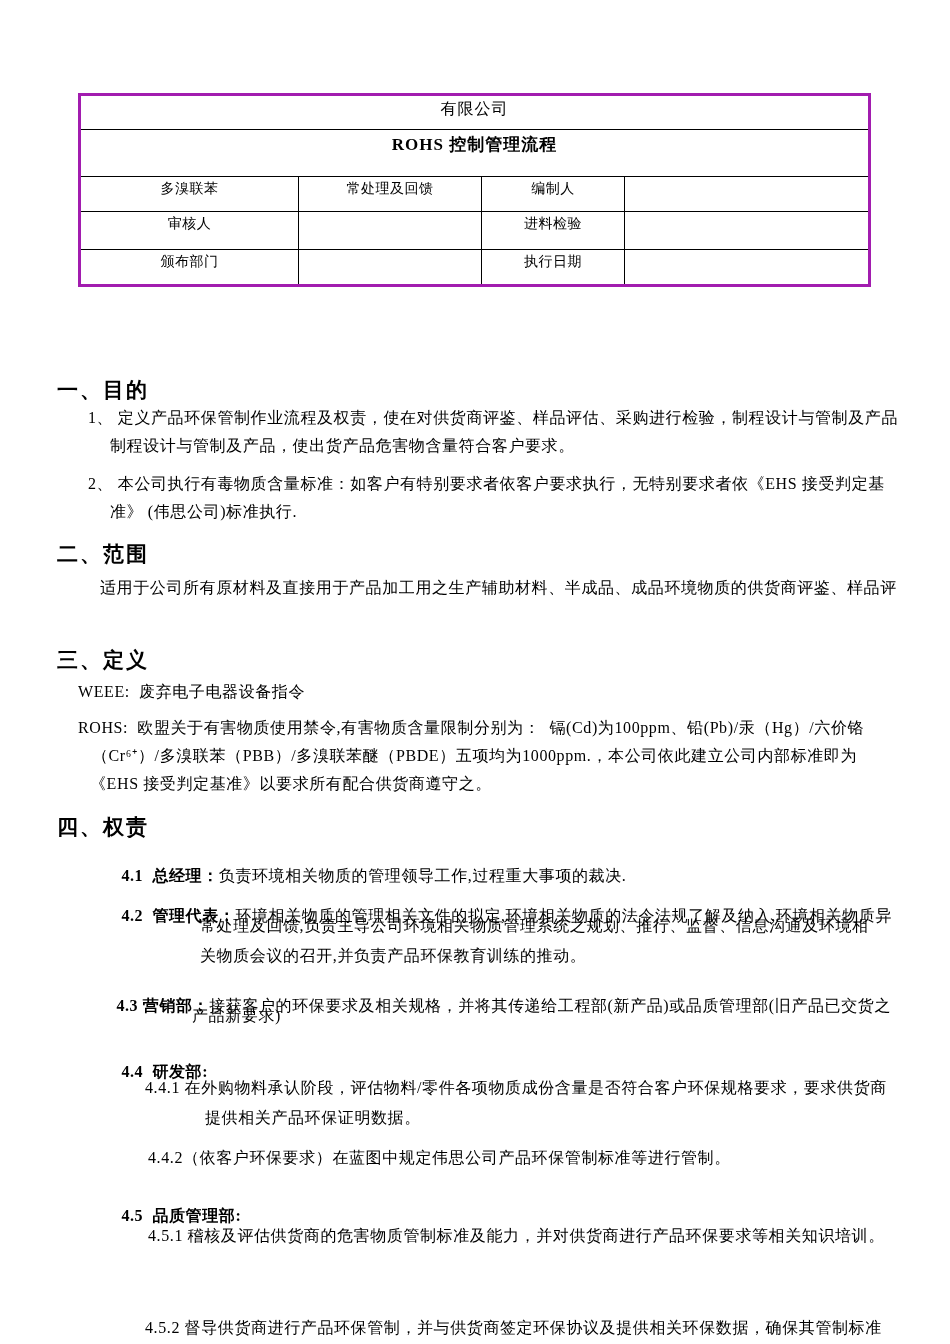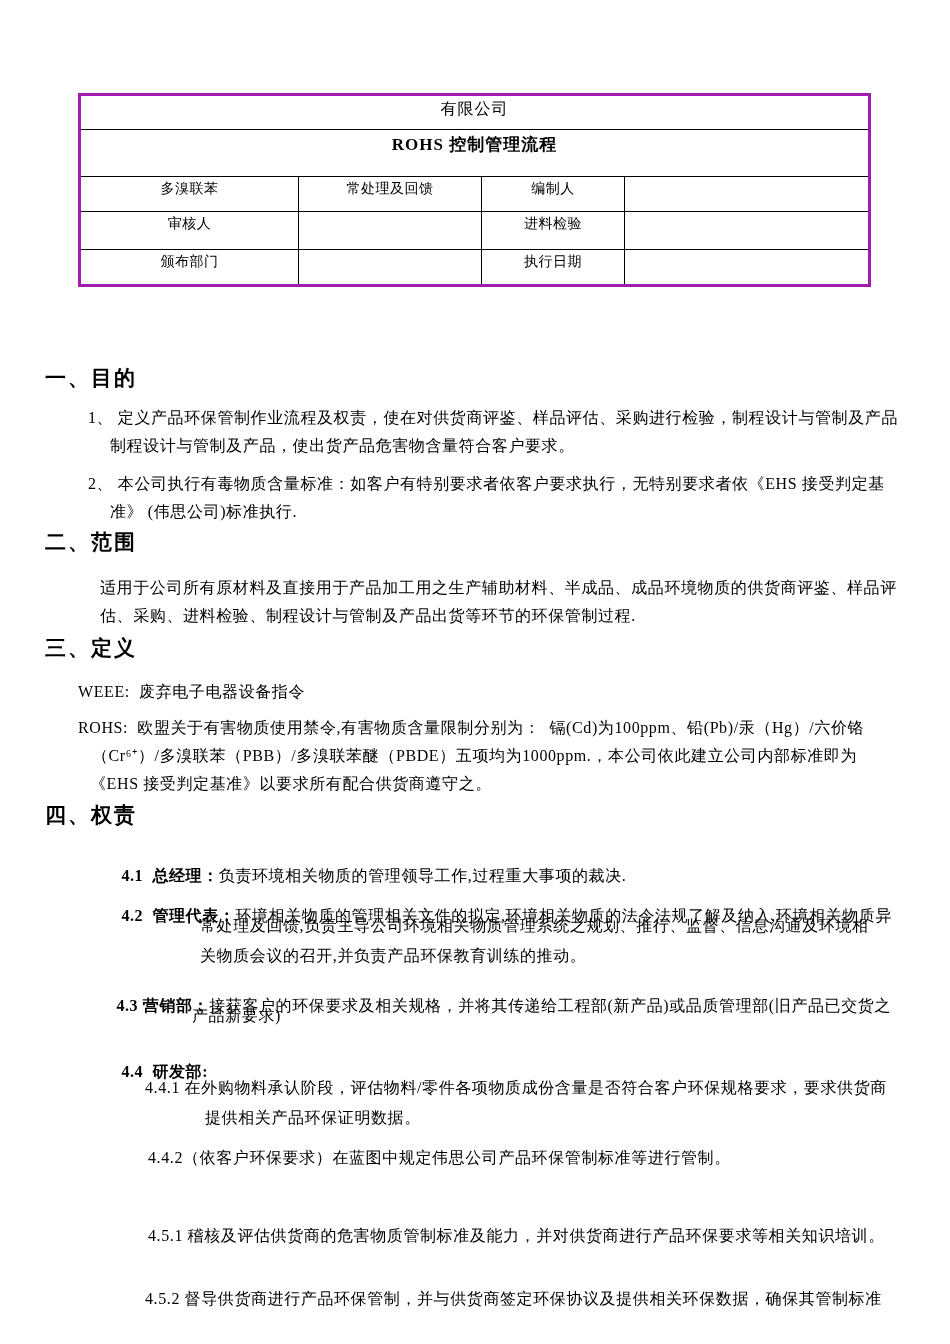--- a/index.html
+++ b/index.html
@@ -35,21 +35,21 @@
     letter-spacing: 0.5px;
     padding: 3px 2px 0 2px;
     overflow: hidden;
   }
   .hdr-table td.company-cell { font-size: 16px; letter-spacing: 1px; }
   .hdr-table td.title-cell   { font-size: 17px; font-weight: bold; letter-spacing: 1px; }
 
   
   .sec-h {
     position: absolute;
-    margin: 0;
+    margin: 12px;
     font-size: 21px;
     font-weight: bold;
     letter-spacing: 2px;
     line-height: 24px;
     white-space: pre;
   }
 
   
   .line {
     position: absolute;
@@ -101,21 +101,20 @@
   </table>
 
   <h2 class="sec-h" style="left:45px; top:366px">一、目的</h2>
   <div class="line" style="left:88px;  top:408px">1、 定义产品环保管制作业流程及权责，使在对供货商评鉴、样品评估、采购进行检验，制程设计与管制及产品</div>
   <div class="line" style="left:110px; top:436px">制程设计与管制及产品，使出货产品危害物含量符合客户要求。</div>
   <div class="line" style="left:88px;  top:474px">2、 本公司执行有毒物质含量标准：如客户有特别要求者依客户要求执行，无特别要求者依《EHS 接受判定基</div>
   <div class="line" style="left:110px; top:502px">准》 (伟思公司)标准执行.</div>
 
   <h2 class="sec-h" style="left:45px; top:530px">二、范围</h2>
   <div class="line" style="left:100px; top:578px">适用于公司所有原材料及直接用于产品加工用之生产辅助材料、半成品、成品环境物质的供货商评鉴、样品评</div>
-  <div class="line" style="left:100px; top:606px">估、采购、进料检验、制程设计与管制及产品出货等环节的环保管制过程.</div>
 
   <h2 class="sec-h" style="left:45px; top:636px">三、定义</h2>
   <div class="line" style="left:78px; top:682px">WEEE:  废弃电子电器设备指令</div>
   <div class="line" style="left:78px; top:718px">ROHS:  欧盟关于有害物质使用禁令,有害物质含量限制分别为：  镉(Cd)为100ppm、铅(Pb)/汞（Hg）/六价铬</div>
   <div class="line" style="left:92px; top:746px">（Cr⁶⁺）/多溴联苯（PBB）/多溴联苯醚（PBDE）五项均为1000ppm.，本公司依此建立公司内部标准即为</div>
   <div class="line" style="left:90px; top:774px">《EHS 接受判定基准》以要求所有配合供货商遵守之。</div>
 
   <h2 class="sec-h" style="left:45px; top:803px">四、权责</h2>
 
   <div class="line" style="left:103px; top:846px">
@@ -133,16 +132,19 @@
   </div>
   <div class="line" style="left:192px; top:1006px">产品新要求)</div>
 
   <div class="line" style="left:103px; top:1042px">
     <b>4.4  研发部:</b>
   </div>
   <div class="line" style="left:145px; top:1078px">4.4.1 在外购物料承认阶段，评估物料/零件各项物质成份含量是否符合客户环保规格要求，要求供货商</div>
   <div class="line" style="left:205px; top:1108px">提供相关产品环保证明数据。</div>
   <div class="line" style="left:148px; top:1148px">4.4.2（依客户环保要求）在蓝图中规定伟思公司产品环保管制标准等进行管制。</div>
 
+  <div class="line" style="left:103px; top:1186px">
+    <b>4.5  品质管理部:</b>
+  </div>
   <div class="line" style="left:148px; top:1226px">4.5.1 稽核及评估供货商的危害物质管制标准及能力，并对供货商进行产品环保要求等相关知识培训。</div>
-  <div class="line" style="left:145px; top:1289px">4.5.2 督导供货商进行产品环保管制，并与供货商签定环保协议及提供相关环保数据，确保其管制标准</div>
+  <div class="line" style="left:145px; top:1318px">4.5.2 督导供货商进行产品环保管制，并与供货商签定环保协议及提供相关环保数据，确保其管制标准</div>
 
 </div>
 
 </body></html>

